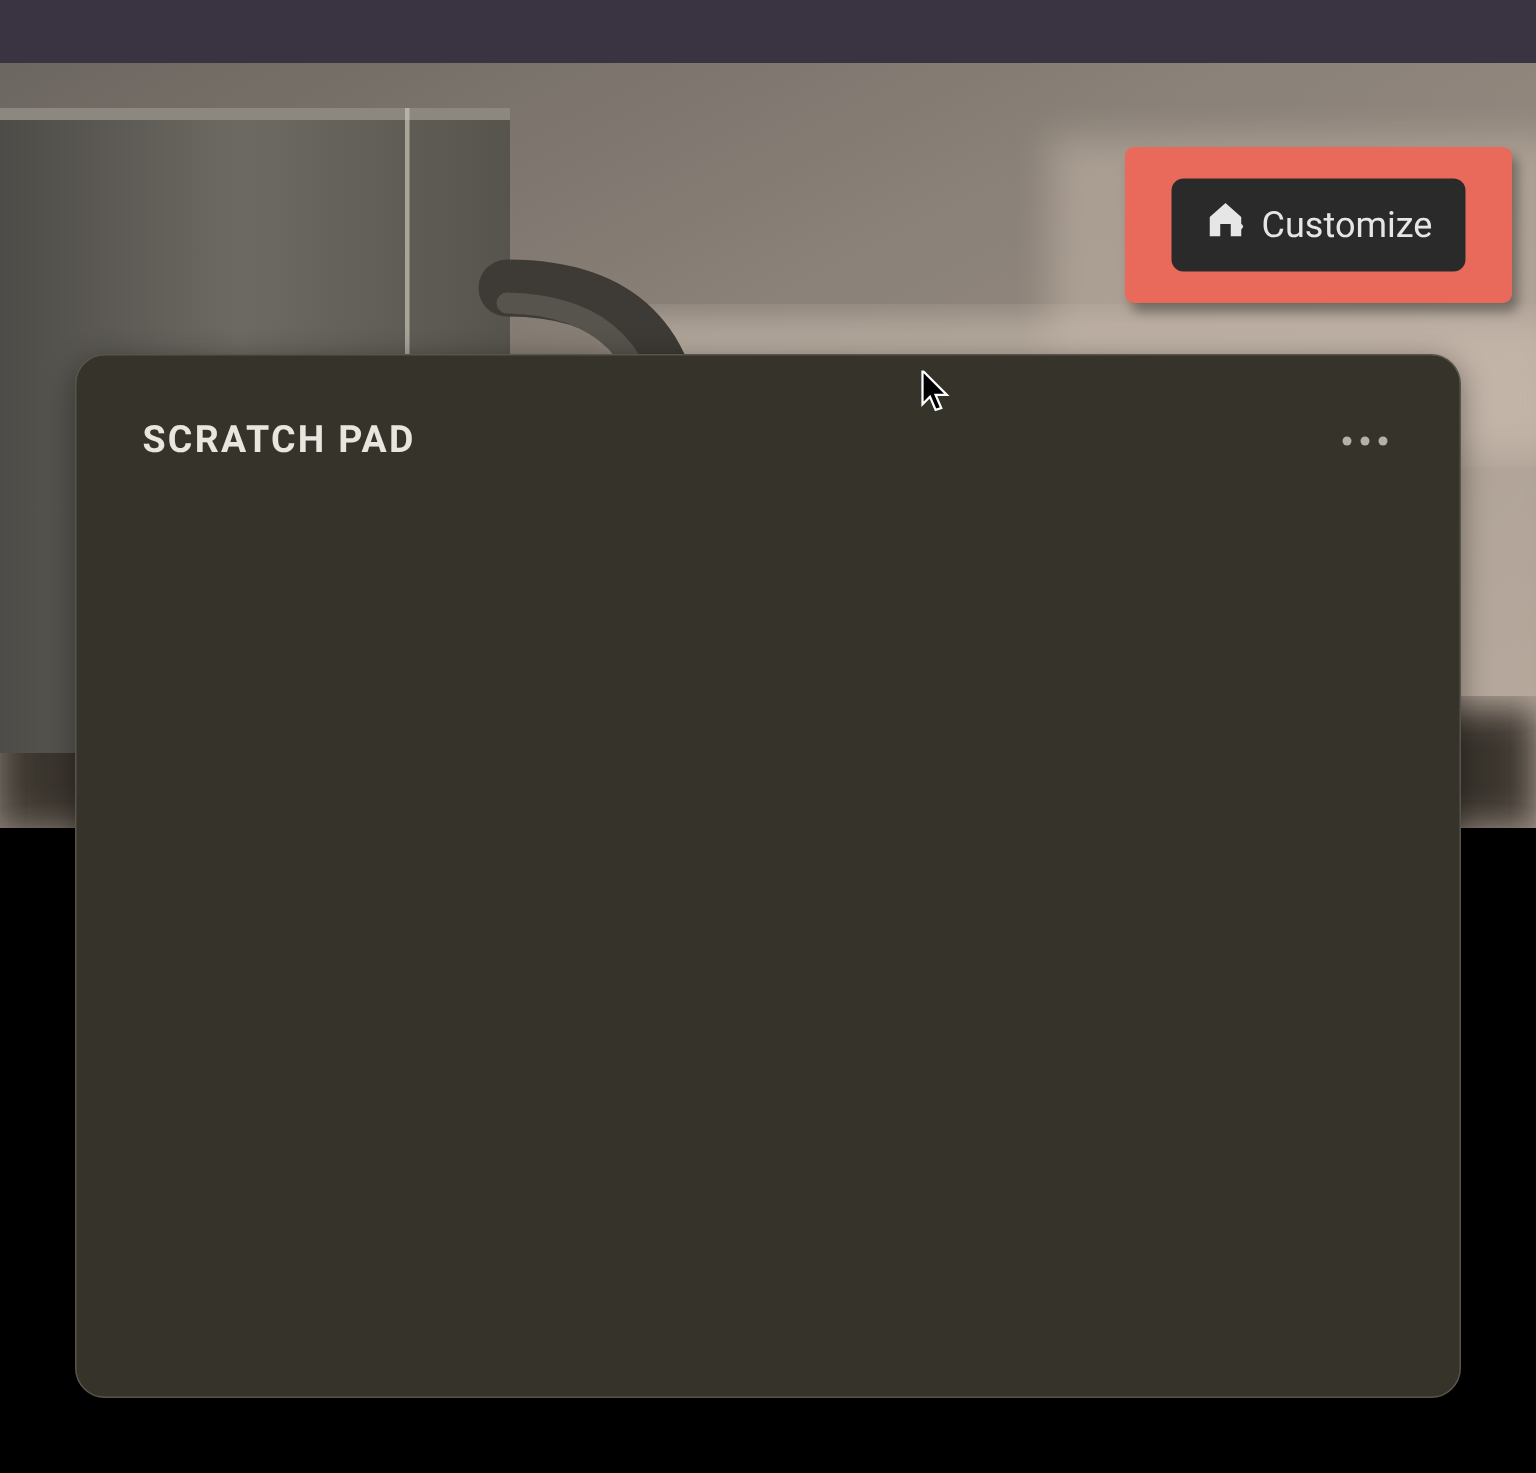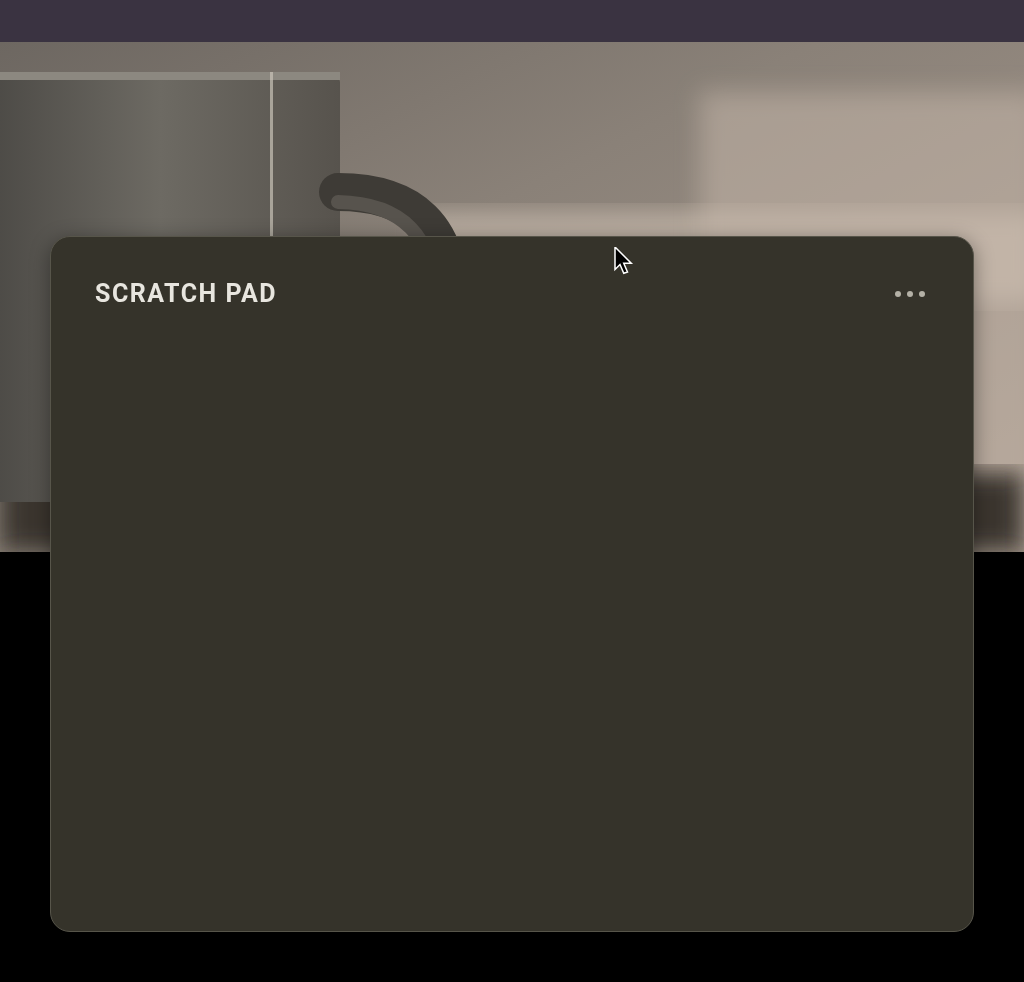--- a/index.html
+++ b/index.html
@@ -183,20 +183,31 @@
 
     <rect x="-20" y="30" width="360" height="8" fill="#8c8880"></rect>
 
     <rect x="270" y="30" width="3" height="430" fill="#c9c3b8" opacity="0.7"></rect>
 
     <path d="M 338 150 Q 450 150 450 260 Q 450 380 338 390" fill="none" stroke="#3e3b36" stroke-width="38" stroke-linecap="round"></path>
     <path d="M 338 160 Q 435 162 435 260 Q 435 368 338 378" fill="none" stroke="#57534d" stroke-width="14" stroke-linecap="round"></path>
   </svg>
 
 
+  <div class="highlight-box">
+    <button class="customize-btn">
+      <span>
+        <svg viewBox="0 0 24 24">
+          <path d="M12 2 L3 10 L3 21 L9 21 L9 14 L15 14 L15 21 L21 21 L21 10 Z"></path>
+          <path d="M16.5 17.5 l3.2 -3.2 a1.2 1.2 0 0 1 1.7 0 l0.3 0.3 a1.2 1.2 0 0 1 0 1.7 l-3.2 3.2 l-2.3 0.3 z" fill="#e6e6e6"></path>
+        </svg>
+      </span>
+      <span>Customize</span>
+    </button>
+  </div>
 
   <svg class="cursor-pointer" viewBox="0 0 16 24">
     <path d="M0 0 L0 18 L4 14 L7 21 L10 20 L7 13 L13 13 Z" fill="#000" stroke="#fff" stroke-width="1.2"></path>
   </svg>
 </div>
 
 <div class="scratch-pad">
   <div class="scratch-header">
     <div class="scratch-title">SCRATCH PAD</div>
     <button class="more-btn">

